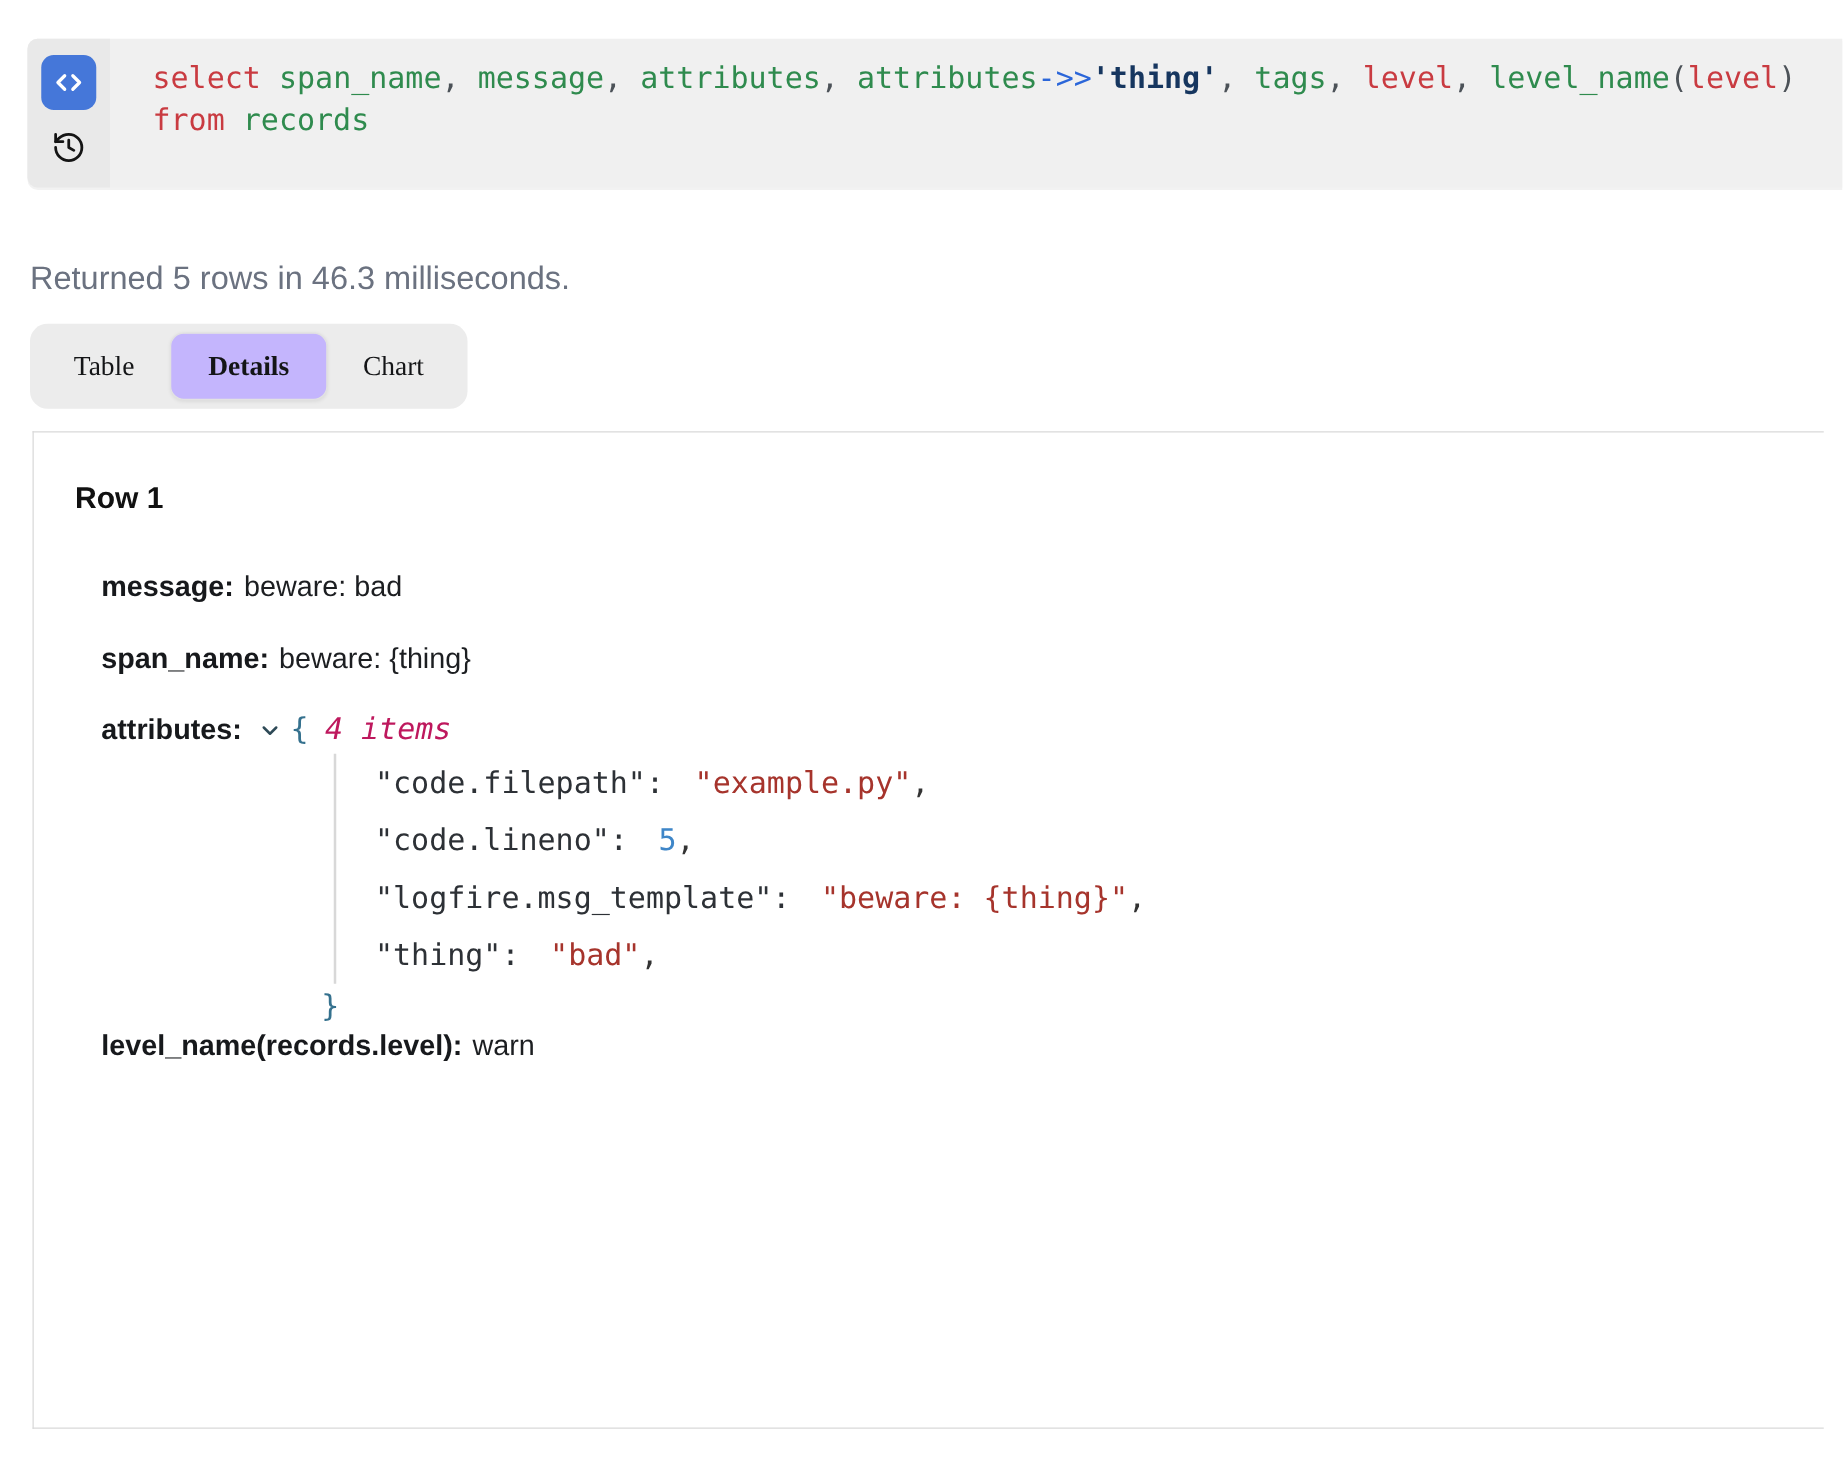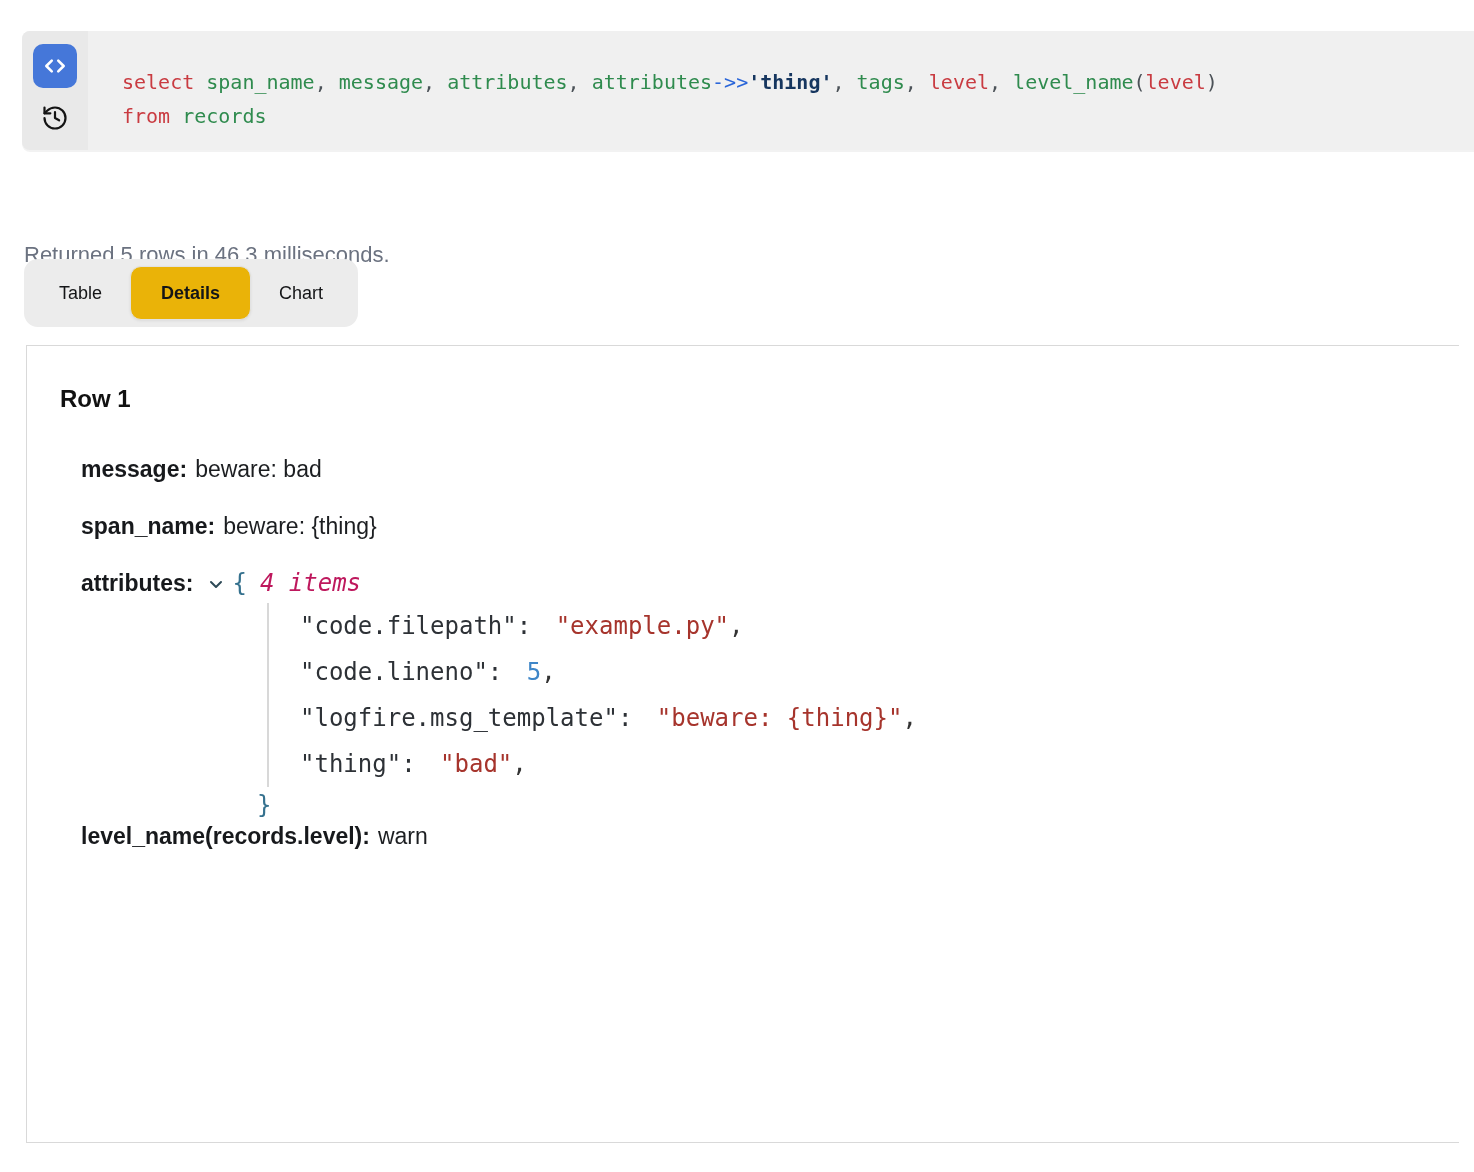--- a/index.html
+++ b/index.html
@@ -28,49 +28,49 @@
     border: none; display: flex; align-items: center; justify-content: center;
     cursor: pointer; padding: 0;
   }
   .history-btn {
     width: 30px; height: 30px; background: none; border: none; padding: 0;
     display: flex; align-items: center; justify-content: center; cursor: pointer;
   }
   .code-area {
     flex: 1; padding: 14px 10px 0 34px;
     font-family: "DejaVu Sans Mono", "Liberation Mono", monospace;
-    font-size: 20px; line-height: 34px; cursor: text; margin-top: 20px;
+    font-size: 24px; line-height: 34px; cursor: text;
   }
   .code-line { white-space: pre; }
   .tk-keyword    { color: #c93b41; }
   .tk-identifier { color: #2f8b4e; }
   .tk-operator   { color: #2b66d9; }
   .tk-string     { color: #16365f; font-weight: bold; }
   .tk-punct      { color: #4c5258; }
 
   
   .status {
     position: absolute; left: 24px; top: 209px;
-    font-size: 22px; line-height: 26px; color: #6b7280; margin-top: 33px;
+    font-size: 26px; line-height: 26px; color: #6b7280;
   }
 
   
   .tabs {
     position: absolute; left: 24px; top: 259px;
     display: inline-flex; align-items: center;
     background: #ececec; border-radius: 14px; padding: 7px; height: 68px;
   }
   .tab {
     border: none; background: none; cursor: pointer;
-    font-family: Liberation Sans, sans-serif;
-    font-size: 18px; color: #141517; height: 54px;
+    font-family: Liberation Serif, serif;
+    font-size: 22px; color: #141517; height: 54px;
     padding: 0 28px; border-radius: 11px; display: flex; align-items: center;
   }
   .tab.active {
-    background: #eab308; border: 1px solid #e2e2e2; font-weight: 700;
+    background: #c4b5fd; border: 1px solid #e2e2e2; font-weight: 700;
     padding: 0 30px; box-shadow: 0 1px 3px rgba(0,0,0,0.07);
   }
 
   
   .panel {
     position: absolute; left: 26px; top: 345px; right: 15px; height: 798px;
     background: #fff; border: 1px solid #d9d9d9; border-right: none;
     padding: 39px 40px 0 33px;
   }
   .row-header { font-size: 24px; line-height: 28px; font-weight: 700; color: #111; }

